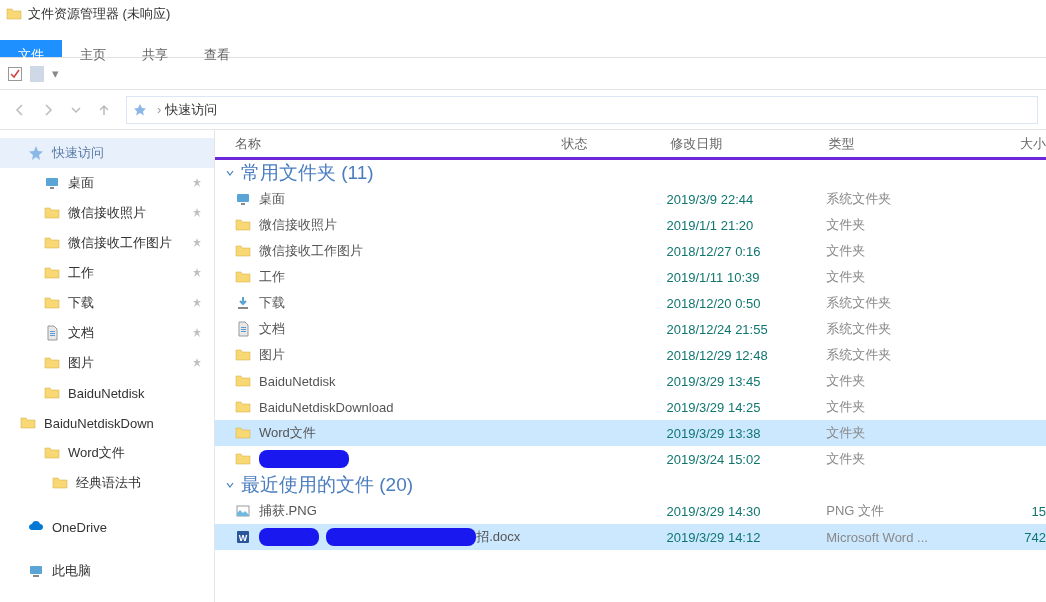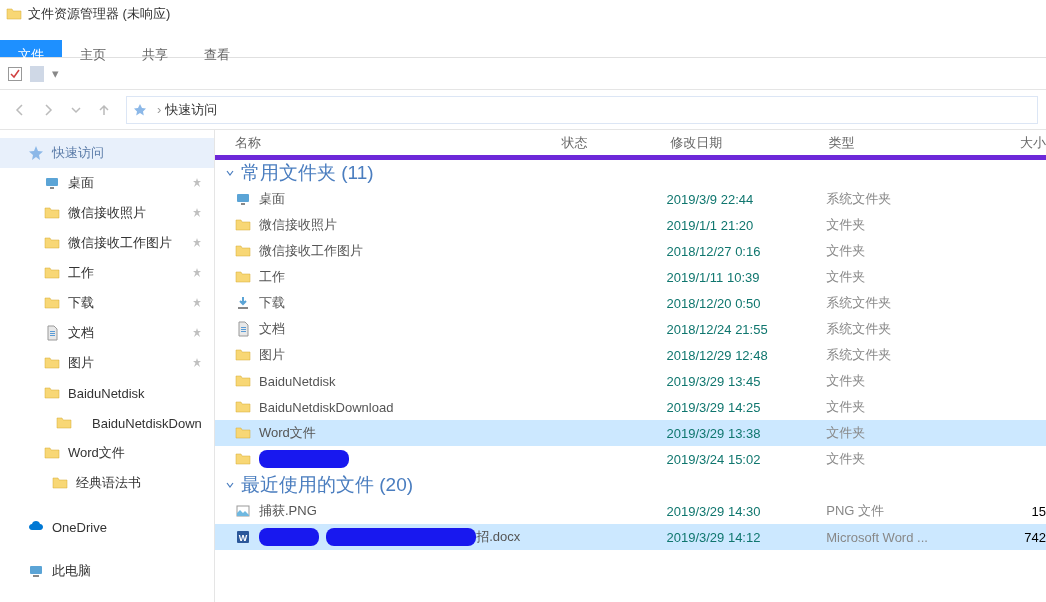--- a/index.html
+++ b/index.html
@@ -23,36 +23,36 @@
 .addr-sep { color: #999; margin: 0 4px; }
 .content { display: flex; height: calc(602px - 28px - 30px - 32px - 40px); }
 .sidebar { width: 215px; border-right: 1px solid #e5e5e5; padding: 8px 0; overflow: hidden; }
 .side-item { display: flex; align-items: center; height: 30px; padding: 0 10px 0 28px; cursor: pointer; color: #333; position: relative; }
 .side-item.header { padding-left: 28px; background: #e8f0fb; color: #5a7ba8; }
 .side-item .pin { position: absolute; right: 12px; color: #c0c0c0; }
 .side-item .icon { width: 16px; height: 16px; margin-right: 8px; display: inline-flex; }
 .side-spacer { height: 14px; }
 .folder-icon { fill: #f8d775; stroke: #d4a930; stroke-width: 0.5; }
 .main { flex: 1; overflow: hidden; display: flex; flex-direction: column; }
-.col-headers { display: flex; height: 30px; align-items: center; color: #666; border-bottom: 5px solid #6d28d9; padding-left: 20px; font-size: 13px; }
+.col-headers { display: flex; height: 30px; align-items: center; color: #666; border-bottom: 3px solid #6d28d9; padding-left: 20px; font-size: 13px; }
 .col-name { width: 330px; }
 .col-status { width: 110px; }
 .col-date { width: 160px; }
 .col-type { width: 160px; }
 .col-size { width: 60px; text-align: right; }
 .group-header { display: flex; align-items: center; height: 26px; padding-left: 10px; color: #4a7dbf; font-size: 19px; cursor: pointer; }
 .group-header .chev { width: 10px; height: 10px; margin-right: 6px; }
 .file-row { display: flex; align-items: center; height: 26px; padding-left: 20px; color: #555; cursor: pointer; }
 .file-row.selected { background: #cce8ff; }
 .file-row .icon { width: 16px; height: 16px; margin-right: 8px; display: inline-flex; flex-shrink: 0; }
 .file-row .name { width: 322px; display: flex; align-items: center; }
 .file-row .status { width: 110px; }
 .file-row .date { width: 160px; color: #0f766e; }
 .file-row .type { width: 160px; color: #888; }
-.file-row .size { width: 60px; text-align: right; color: #000000; }
+.file-row .size { width: 60px; text-align: right; color: #0f766e; }
 .redacted { background: #1818ef; border-radius: 8px; height: 18px; display: inline-block; }
 .redacted.r1 { width: 90px; }
 .redacted.r2 { width: 60px; }
 .redacted.r3 { width: 150px; }
 .onedrive-icon { fill: #0078d4; }
 .pc-icon { fill: #5ba4d6; }
 .star-icon { fill: #8cb8e8; }
 </style>
 </head>
 <body>
@@ -204,21 +204,21 @@
             </svg></span>
         </div>
         <div class="side-item" style="padding-left: 44px;">
           <span class="icon">
             <svg viewBox="0 0 16 16">
               <path class="folder-icon" d="M1 3h5l1 2h8v8H1z"></path>
             </svg>
           </span>
           <span>BaiduNetdisk</span>
         </div>
-        <div class="side-item" style="padding-left: 56px; gap: 12px;">
+        <div class="side-item" style="padding-left: 20px;">
           <span class="icon">
             <svg viewBox="0 0 16 16">
               <path class="folder-icon" d="M1 3h5l1 2h8v8H1z"></path>
             </svg>
           </span>
           <span>BaiduNetdiskDown</span>
         </div>
         <div class="side-item" style="padding-left: 44px;">
           <span class="icon">
             <svg viewBox="0 0 16 16">

